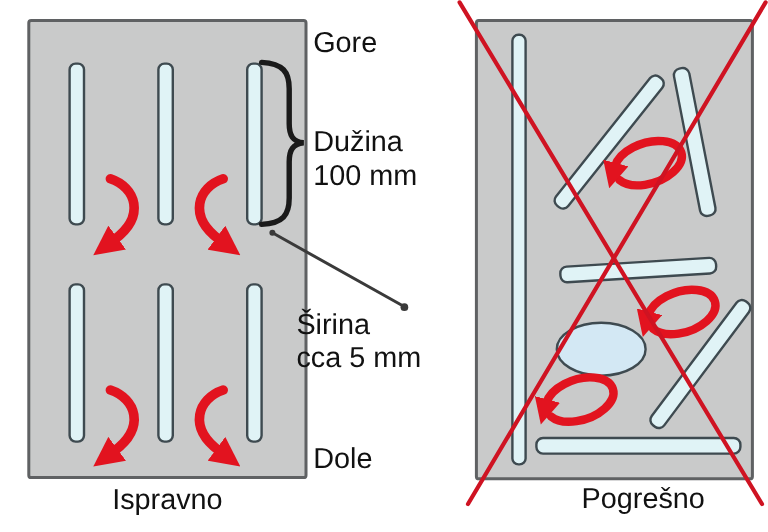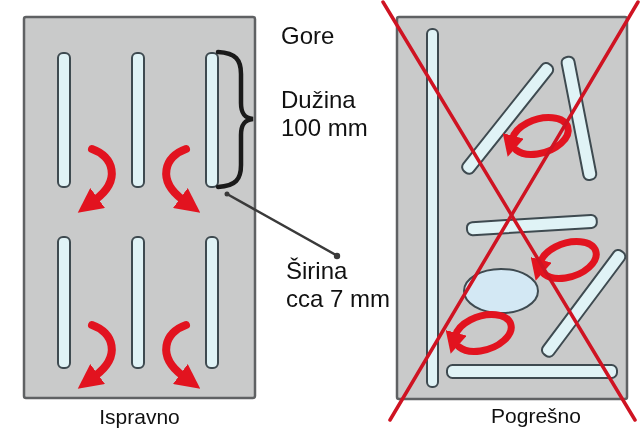--- a/index.html
+++ b/index.html
@@ -1,27 +1,27 @@
 <!DOCTYPE html>
 <html><head>
 <meta charset="utf-8">
 <style>
   html,body{margin:0;padding:0;background:#ffffff;}
   .stage{
     position:relative;width:640px;height:443px;background:#ffffff;overflow:hidden;
     font-family:"Liberation Sans", sans-serif;color:#111;
   }
   .vector-layer{position:absolute;left:0;top:0;width:640px;height:443px;}
-  .label{position:absolute;font-size:24px;line-height:28px;color:#111;white-space:nowrap;margin-left:20px;}
-  .caption{position:absolute;font-size:21px;line-height:28px;color:#111;text-align:center;}
+  .label{position:absolute;font-size:24px;line-height:28px;color:#111;white-space:nowrap;}
+  .caption{position:absolute;font-size:24px;line-height:28px;color:#111;text-align:center;}
   .cap-left{left:24px;top:403px;width:231px;}
   .cap-right{left:421px;top:402px;width:230px;}
   .lbl-gore{left:261px;top:22px;}
-  .lbl-duzina{left:261px;top:86px;}
-  .lbl-sirina{left:266px;top:257px;}
+  .lbl-duzina{left:261px;top:105px;}
+  .lbl-sirina{left:247px;top:257px;}
   .lbl-dole{left:261px;top:369px;}
 </style>
 </head>
 <body>
 
 <div class="stage">
 
   <svg class="vector-layer" width="640" height="443" viewBox="0 0 640 443" xmlns="http://www.w3.org/2000/svg">
     <defs>
       <marker id="ah" viewBox="0 0 3 3" markerWidth="3.1" markerHeight="3.1" refX="0.4" refY="1.5" orient="auto" markerUnits="strokeWidth">
@@ -99,21 +99,22 @@
 
   <div class="label lbl-gore">Gore</div>
 
   <div class="label lbl-duzina">
     <div>Dužina</div>
     <div>100 mm</div>
   </div>
 
   <div class="label lbl-sirina">
     <div>Širina</div>
-    <div>cca 7 mm</div>
+    <div>cca 5 mm</div>
   </div>
 
+  <div class="label lbl-dole">Dole</div>
 
   <div class="caption cap-left">Ispravno</div>
 
   <div class="caption cap-right">Pogrešno</div>
 
 </div>
 
 </body></html>

